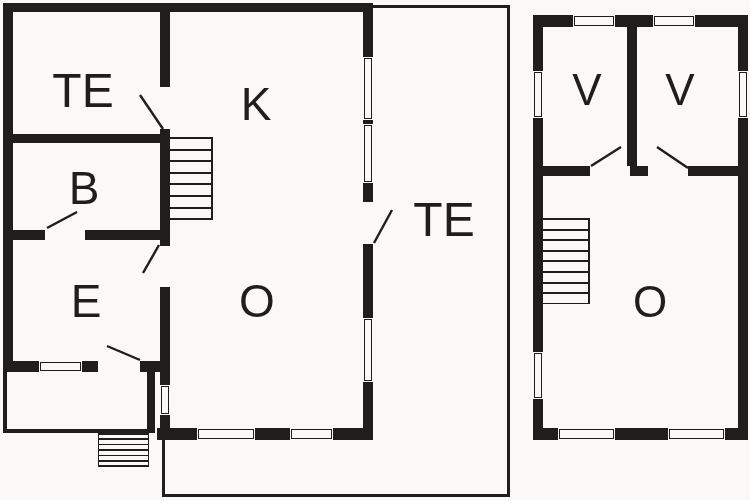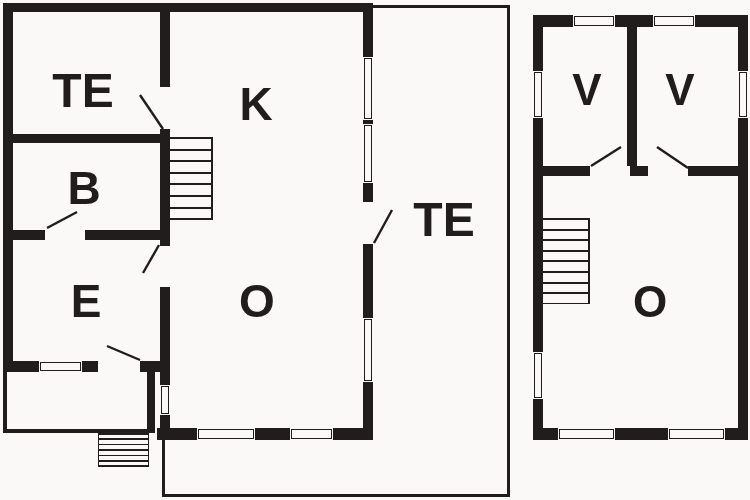--- a/index.html
+++ b/index.html
@@ -16,21 +16,21 @@
   .stairs-uf { position:absolute; left:543px; top:218px; width:45px; height:86px;
     background:repeating-linear-gradient(to bottom, var(--wall) 0 2px, transparent 2px 10.6px);
     border-right:2px solid var(--wall); }
   .steps-porch { position:absolute; left:98px; top:433px; width:49px; height:34px;
     background:repeating-linear-gradient(to bottom, var(--wall) 0 1.5px, transparent 1.5px 5.4px);
     border-left:1.5px solid var(--wall); border-right:1.5px solid var(--wall); }
   .overlay { position:absolute; inset:0; pointer-events:none; }
   .overlay line { stroke:var(--wall); stroke-width:2.4; }
   .lbl { position:absolute; transform:translate(-50%,-50%);
     font-family:"Liberation Sans", sans-serif; font-size:46px; line-height:1;
-    color:var(--label); white-space:nowrap;font-weight:bold; }
+    color:var(--label); white-space:nowrap; }
   .lbl.lg { font-size:48px; }
   .lbl.sm { font-size:44px; }
 </style>
 </head>
 <body>
 
 <div class="canvas">
 
   <div class="plan">
 

